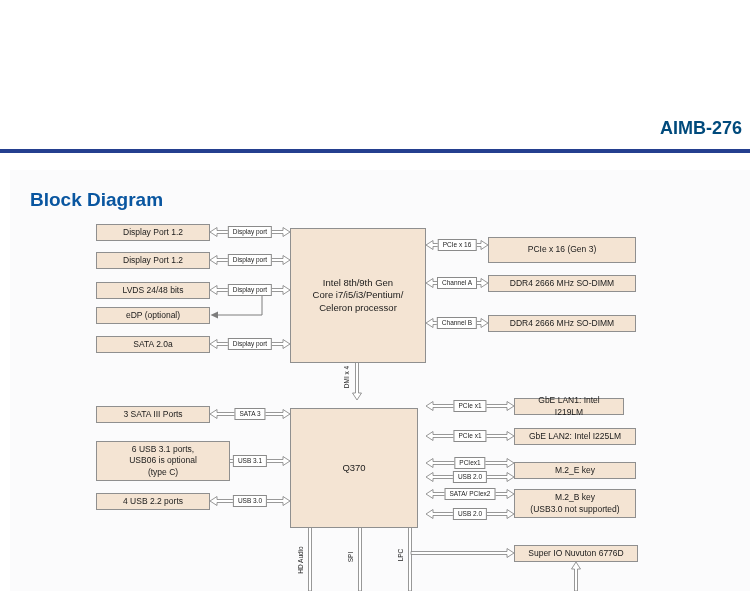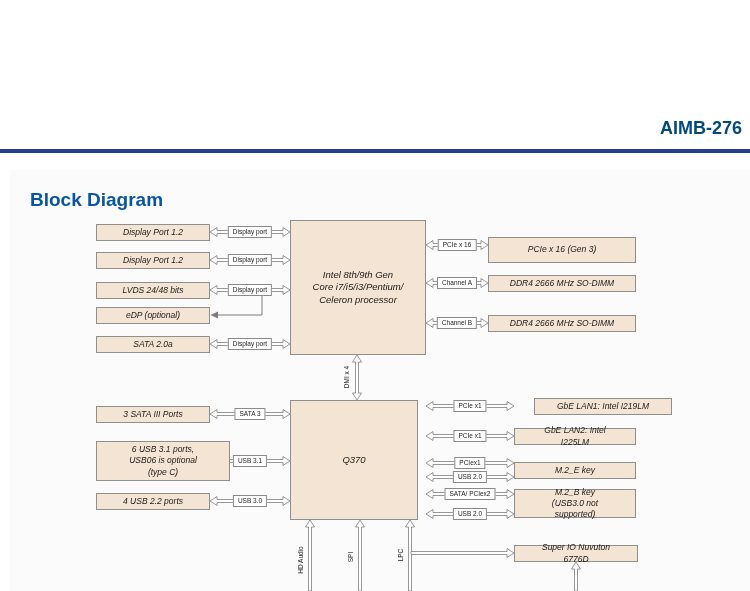--- a/index.html
+++ b/index.html
@@ -15,23 +15,23 @@
     font-family:"Liberation Sans",sans-serif;overflow:hidden;
   }
   .panel{position:absolute;left:10px;top:170px;width:740px;height:421px;background:#fbfbfc;z-index:0;}
   .product{position:absolute;top:118px;right:8px;font-size:18px;font-weight:bold;color:var(--title-blue);z-index:3;}
   .rule{position:absolute;top:149px;left:0;width:750px;height:4px;background:var(--accent-blue);z-index:3;}
   .page-title{position:absolute;top:189px;left:30px;font-size:19px;font-weight:bold;color:var(--heading-blue);z-index:3;}
   .block{
     position:absolute;background:var(--block-fill);border:1px solid var(--block-border);
     display:flex;align-items:center;justify-content:center;text-align:center;
     font-size:8.5px;line-height:1.3;color:#1a1a1a;white-space:pre-line;
-    box-sizing:border-box;z-index:2;padding:0 18px;font-style:italic;
+    box-sizing:border-box;z-index:2;padding:0 12px;
   }
-  .block.big{font-size:9.5px;}
+  .block.big{font-size:9.5px;margin-top:8px;}
   #arrows{position:absolute;left:0;top:0;z-index:1;pointer-events:none;}
   .clabel{
     position:absolute;transform:translate(-50%,-50%);background:#ffffff;
     border:1px solid #8a8a8a;font-size:6.5px;line-height:8px;padding:1px 4px;
     white-space:nowrap;color:#222;z-index:3;
   }
   .vlabel{
     position:absolute;transform:translate(-50%,-50%) rotate(-90deg);
     font-size:6.5px;white-space:nowrap;color:#222;z-index:3;background:transparent;
   }
@@ -84,21 +84,21 @@
 <div class="block" style="left:96px;top:493px;width:114px;height:17px">4 USB 2.2 ports</div>
 
 <div class="block big" style="left:290px;top:220px;width:136px;height:135px">Intel 8th/9th Gen
 Core i7/i5/i3/Pentium/
 Celeron processor</div>
 <div class="block big" style="left:290px;top:400px;width:128px;height:120px">Q370</div>
 
 <div class="block" style="left:488px;top:237px;width:148px;height:26px">PCIe x 16 (Gen 3)</div>
 <div class="block" style="left:488px;top:275px;width:148px;height:17px">DDR4 2666 MHz SO-DIMM</div>
 <div class="block" style="left:488px;top:315px;width:148px;height:17px">DDR4 2666 MHz SO-DIMM</div>
-<div class="block" style="left:534px;top:398px;width:138px;height:17px">GbE LAN1: Intel I219LM</div>
+<div class="block" style="left:514px;top:398px;width:110px;height:17px">GbE LAN1: Intel I219LM</div>
 <div class="block" style="left:514px;top:428px;width:122px;height:17px">GbE LAN2: Intel I225LM</div>
 <div class="block" style="left:514px;top:462px;width:122px;height:17px">M.2_E key</div>
 <div class="block" style="left:514px;top:489px;width:122px;height:29px">M.2_B key
 (USB3.0 not supported)</div>
 <div class="block" style="left:514px;top:545px;width:124px;height:17px">Super IO Nuvuton 6776D</div>
 
 <div class="clabel" style="left:250px;top:232px">Display port</div>
 <div class="clabel" style="left:250px;top:260px">Display port</div>
 <div class="clabel" style="left:250px;top:290px">Display port</div>
 <div class="clabel" style="left:250px;top:344px">Display port</div>

